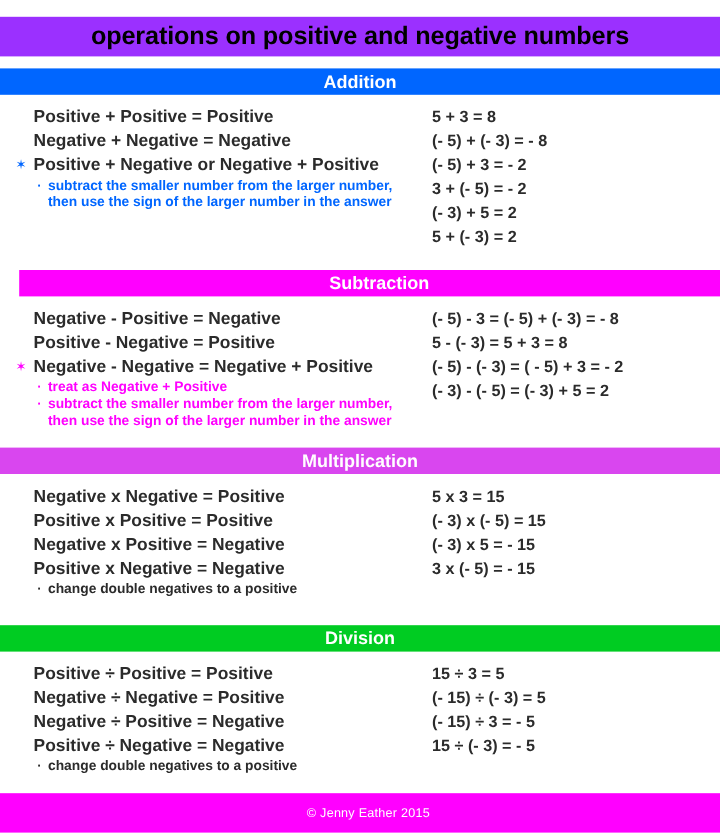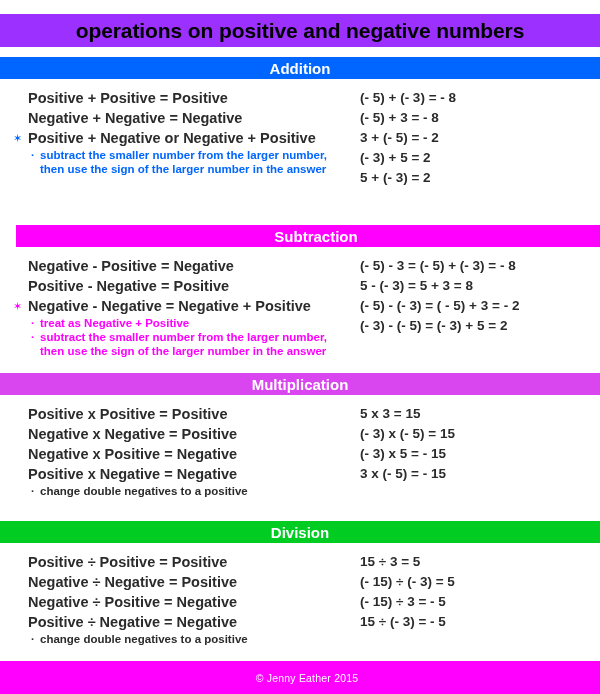--- a/index.html
+++ b/index.html
@@ -166,22 +166,23 @@
       </div>
       <div class="section-body" style="position: absolute; left: 0px; top: 88px;">
         <div class="col-rules">
           <div class="rule-line"><span>Positive + Positive = Positive</span></div>
           <div class="rule-line"><span>Negative + Negative = Negative</span></div>
           <div class="rule-line"><span class="star" style="color: rgb(0, 102, 255);">✶</span><span>Positive + Negative or Negative + Positive</span></div>
           <div class="sub-line" style="color: rgb(0, 102, 255);"><span class="dot">·</span><span>subtract the smaller number from the larger number,</span></div>
           <div class="sub-cont" style="color: rgb(0, 102, 255);">then use the sign of the larger number in the answer</div>
         </div>
         <div class="col-examples">
+          <div class="example-line">5 + 3 = 8</div>
           <div class="example-line">(- 5) + (- 3) = - 8</div>
-          <div class="example-line">(- 5) + 3 = - 8</div>
+          <div class="example-line">(- 5) + 3 = - 2</div>
           <div class="example-line">3 + (- 5) = - 2</div>
           <div class="example-line">(- 3) + 5 = 2</div>
           <div class="example-line">5 + (- 3) = 2</div>
         </div>
       </div>
       <div class="section-header" style="position: absolute; left: 0px; top: 225px; background: rgb(255, 0, 255); margin-left: 16px;">
         <div class="hdr-text">Subtraction</div>
       </div>
       <div class="section-body" style="position: absolute; left: 0px; top: 256px;">
         <div class="col-rules">
@@ -197,22 +198,22 @@
           <div class="example-line">5 - (- 3) = 5 + 3 = 8</div>
           <div class="example-line">(- 5) - (- 3) = ( - 5) + 3 = - 2</div>
           <div class="example-line">(- 3) - (- 5) = (- 3) + 5 = 2</div>
         </div>
       </div>
       <div class="section-header" style="position: absolute; left: 0px; top: 373px; background: #d946ef;">
         <div class="hdr-text">Multiplication</div>
       </div>
       <div class="section-body" style="position: absolute; left: 0px; top: 404px;">
         <div class="col-rules">
+          <div class="rule-line"><span>Negative x Negative = Positive</span></div>
           <div class="rule-line"><span>Positive x Positive = Positive</span></div>
-          <div class="rule-line"><span>Negative x Negative = Positive</span></div>
           <div class="rule-line"><span>Negative x Positive = Negative</span></div>
           <div class="rule-line"><span>Positive x Negative = Negative</span></div>
           <div class="sub-line" style="color: rgb(43, 43, 43);"><span class="dot">·</span><span>change double negatives to a positive</span></div>
         </div>
         <div class="col-examples">
           <div class="example-line">5 x 3 = 15</div>
           <div class="example-line">(- 3) x (- 5) = 15</div>
           <div class="example-line">(- 3) x 5 = - 15</div>
           <div class="example-line">3 x (- 5) = - 15</div>
         </div>

